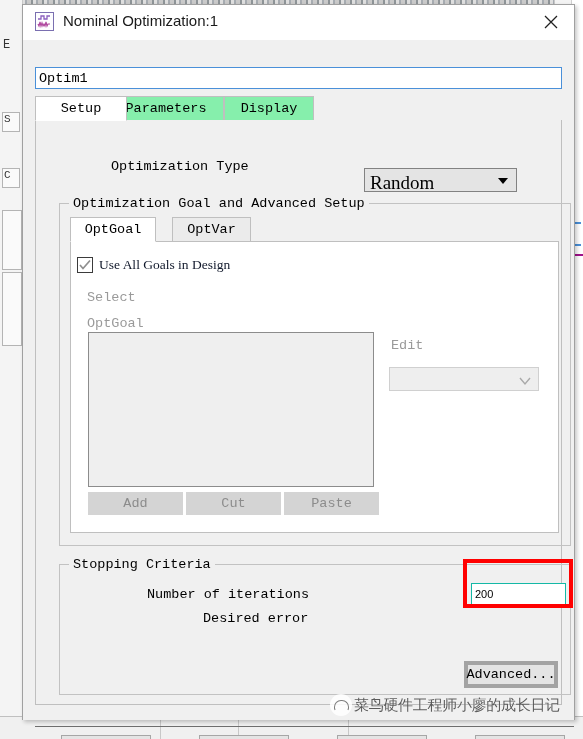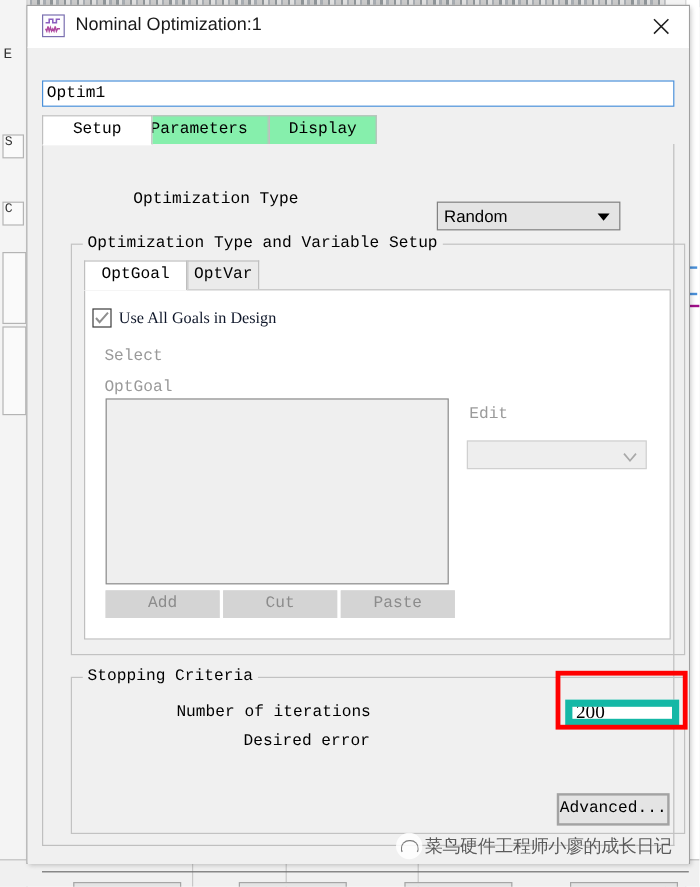--- a/index.html
+++ b/index.html
@@ -221,22 +221,22 @@
     left: 341px; top: 128px;
     width: 153px; height: 24px;
     background: #e4e4e4;
     border: 1px solid #828282;
     box-sizing: border-box;
     cursor: pointer;
   }
   #opt-type-combo .val {
     position: absolute;
     left: 5px; top: 3px;
-    font-family: Liberation Sans, sans-serif;
-    font-size: 14px;
+    font-family: Liberation Serif, serif;
+    font-size: 19px;
     color: #000;
     text-align: right;
   }
   #opt-type-combo .arrow {
     position: absolute;
     right: 8px; top: 9px;
     width: 0; height: 0;
     border-left: 5px solid transparent;
     border-right: 5px solid transparent;
     border-top: 6px solid #000;
@@ -379,25 +379,25 @@
     background: #f0f0f0;
     padding: 0 4px;
     z-index: 2;
   }
   #iter-label  { left: 124px; top: 547px; }
   #err-label   { left: 180px; top: 571px; }
 
   .num-input {
     position: absolute;
     width: 95px; height: 22px;
-    border: 6px solid #14b8a6;
-    background: #ffffff;
-    box-sizing: border-box;
-    font-family: Liberation Serif, serif;
-    font-size: 16px;
+    border: 1px solid #14b8a6;
+    background: #ffffff;
+    box-sizing: border-box;
+    font-family: Liberation Sans, sans-serif;
+    font-size: 11px;
     padding: 0 3px;
     line-height: 20px;
     color: #000;
     outline: none;
   }
   #iter-input { left: 448px; top: 543px; }
   #err-input  { left: 448px; top: 567px; }
 
   #red-highlight {
     position: absolute;
@@ -407,21 +407,21 @@
     box-sizing: border-box;
     z-index: 5;
     pointer-events: none;
   }
 
   #advanced-btn {
     position: absolute;
     left: 441px; top: 621px;
     width: 94px; height: 27px;
     background: #e4e4e4;
-    border: 2px solid #a3a3a3;
+    border: 4px solid #a3a3a3;
     box-sizing: border-box;
     display: flex;
     align-items: center;
     justify-content: center;
     font-family: "Liberation Mono", monospace;
     font-size: 13.5px;
     color: #000;
     cursor: pointer;
   }
 
@@ -545,28 +545,28 @@
       </div>
     </div>
 
     <div class="lbl" id="opt-type-label">Optimization Type</div>
     <div id="opt-type-combo">
       <span class="val">Random</span>
       <span class="arrow"></span>
     </div>
 
     <div id="goal-group"></div>
-    <div class="lbl" id="goal-group-title">Optimization Type and Variable Setup</div>
+    <div class="lbl" id="goal-group-title">Optimization Goal and Advanced Setup</div>
 
     <div id="inner-tab-panel"></div>
     <div id="inner-tabs">
       <div class="itab active" style="left:0px;width:86px;">
         <span>OptGoal</span>
       </div>
-      <div class="itab" style="left:86px;width:60px;">
+      <div class="itab" style="left:102px;width:79px;">
         <span>OptVar</span>
       </div>
     </div>
 
     <div id="use-all-row">
       <span id="use-all-box">
         <svg width="12" height="12" viewBox="0 0 12 12">
           <path d="M1 6 L4 9.5 L11 1.5" stroke="#8f8f8f" stroke-width="1.7" fill="none"></path>
         </svg>
       </span>

